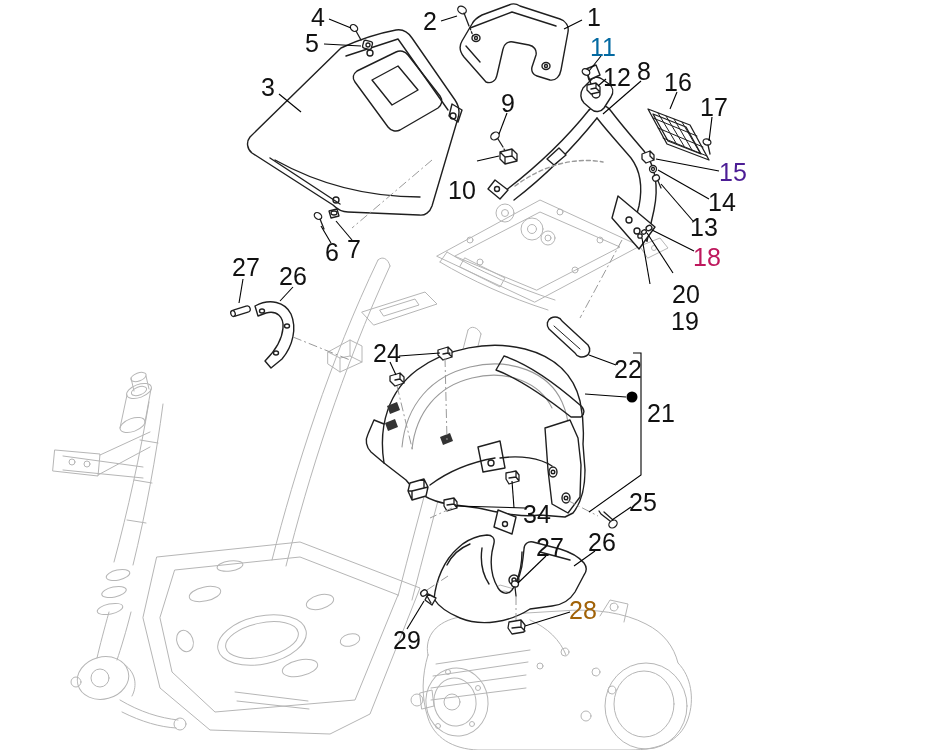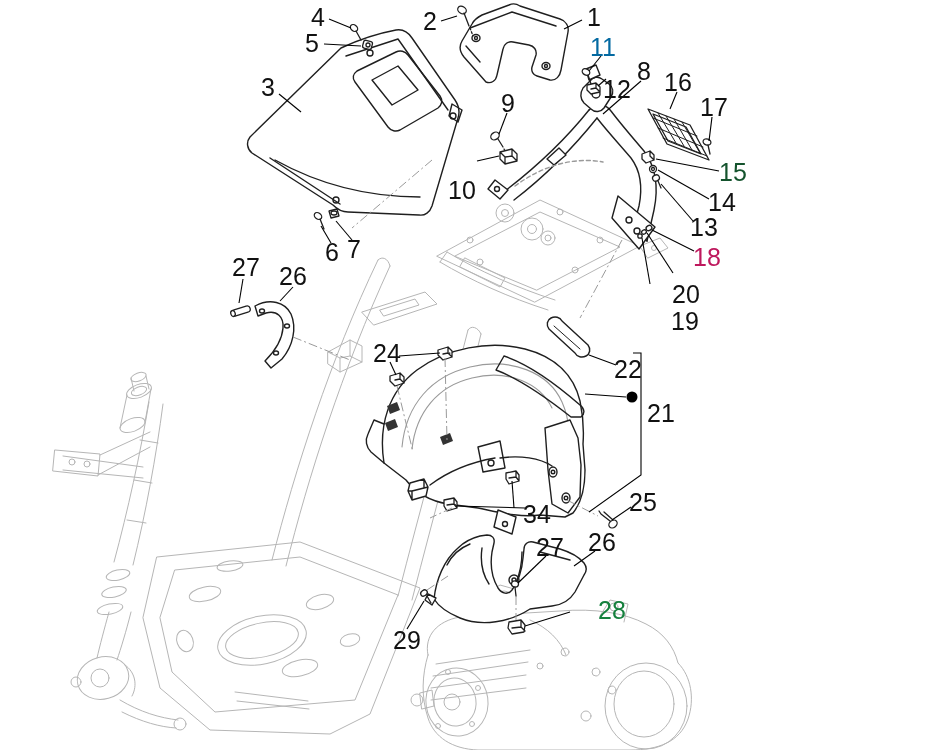--- a/index.html
+++ b/index.html
@@ -353,35 +353,35 @@
       <div class="callout" style="left: 430px; top: 21px; color: rgb(17, 17, 17);">2</div>
       <div class="callout" style="left: 268px; top: 87px; color: rgb(17, 17, 17);">3</div>
       <div class="callout" style="left: 318px; top: 17px; color: rgb(17, 17, 17);">4</div>
       <div class="callout" style="left: 312px; top: 43px; color: rgb(17, 17, 17);">5</div>
       <div class="callout" style="left: 332px; top: 252px; color: rgb(17, 17, 17);">6</div>
       <div class="callout" style="left: 354px; top: 249px; color: rgb(17, 17, 17);">7</div>
       <div class="callout" style="left: 644px; top: 71px; color: rgb(17, 17, 17);">8</div>
       <div class="callout" style="left: 508px; top: 103px; color: rgb(17, 17, 17);">9</div>
       <div class="callout" style="left: 462px; top: 162px; color: rgb(17, 17, 17); margin-top: 28px;">10</div>
       <div class="callout" style="left: 603px; top: 47px; color: #0369a1;">11</div>
-      <div class="callout" style="left: 617px; top: 77px; color: rgb(17, 17, 17); margin-top: 12px;">12</div>
+      <div class="callout" style="left: 617px; top: 77px; color: rgb(17, 17, 17);">12</div>
       <div class="callout" style="left: 704px; top: 227px; color: rgb(17, 17, 17);">13</div>
       <div class="callout" style="left: 722px; top: 202px; color: rgb(17, 17, 17);">14</div>
-      <div class="callout" style="left: 733px; top: 172px; color: #14532d;">15</div>
+      <div class="callout" style="left: 733px; top: 172px; color: #4c1d95;">15</div>
       <div class="callout" style="left: 678px; top: 82px; color: rgb(17, 17, 17);">16</div>
       <div class="callout" style="left: 714px; top: 107px; color: rgb(17, 17, 17);">17</div>
       <div class="callout" style="left: 707px; top: 257px; color: #be185d;">18</div>
       <div class="callout" style="left: 685px; top: 281px; color: rgb(17, 17, 17); margin-top: 40px;">19</div>
       <div class="callout" style="left: 654px; top: 294px; color: rgb(17, 17, 17); margin-left: 32px;">20</div>
       <div class="callout" style="left: 661px; top: 413px; color: rgb(17, 17, 17);">21</div>
       <div class="callout" style="left: 628px; top: 369px; color: rgb(17, 17, 17);">22</div>
       <div class="callout" style="left: 537px; top: 514px; color: rgb(17, 17, 17);">34</div>
       <div class="callout" style="left: 387px; top: 353px; color: rgb(17, 17, 17);">24</div>
       <div class="callout" style="left: 643px; top: 502px; color: rgb(17, 17, 17);">25</div>
       <div class="callout" style="left: 293px; top: 276px; color: rgb(17, 17, 17);">26</div>
       <div class="callout" style="left: 246px; top: 267px; color: rgb(17, 17, 17);">27</div>
       <div class="callout" style="left: 602px; top: 542px; color: rgb(17, 17, 17);">26</div>
       <div class="callout" style="left: 550px; top: 547px; color: rgb(17, 17, 17);">27</div>
-      <div class="callout" style="left: 583px; top: 610px; color: #15803d; margin-left: 29px;">28</div>
+      <div class="callout" style="left: 583px; top: 610px; color: #a16207;">28</div>
       <div class="callout" style="left: 407px; top: 640px; color: rgb(17, 17, 17);">29</div>
     </div>
 
 </div>
 
 </body></html>

